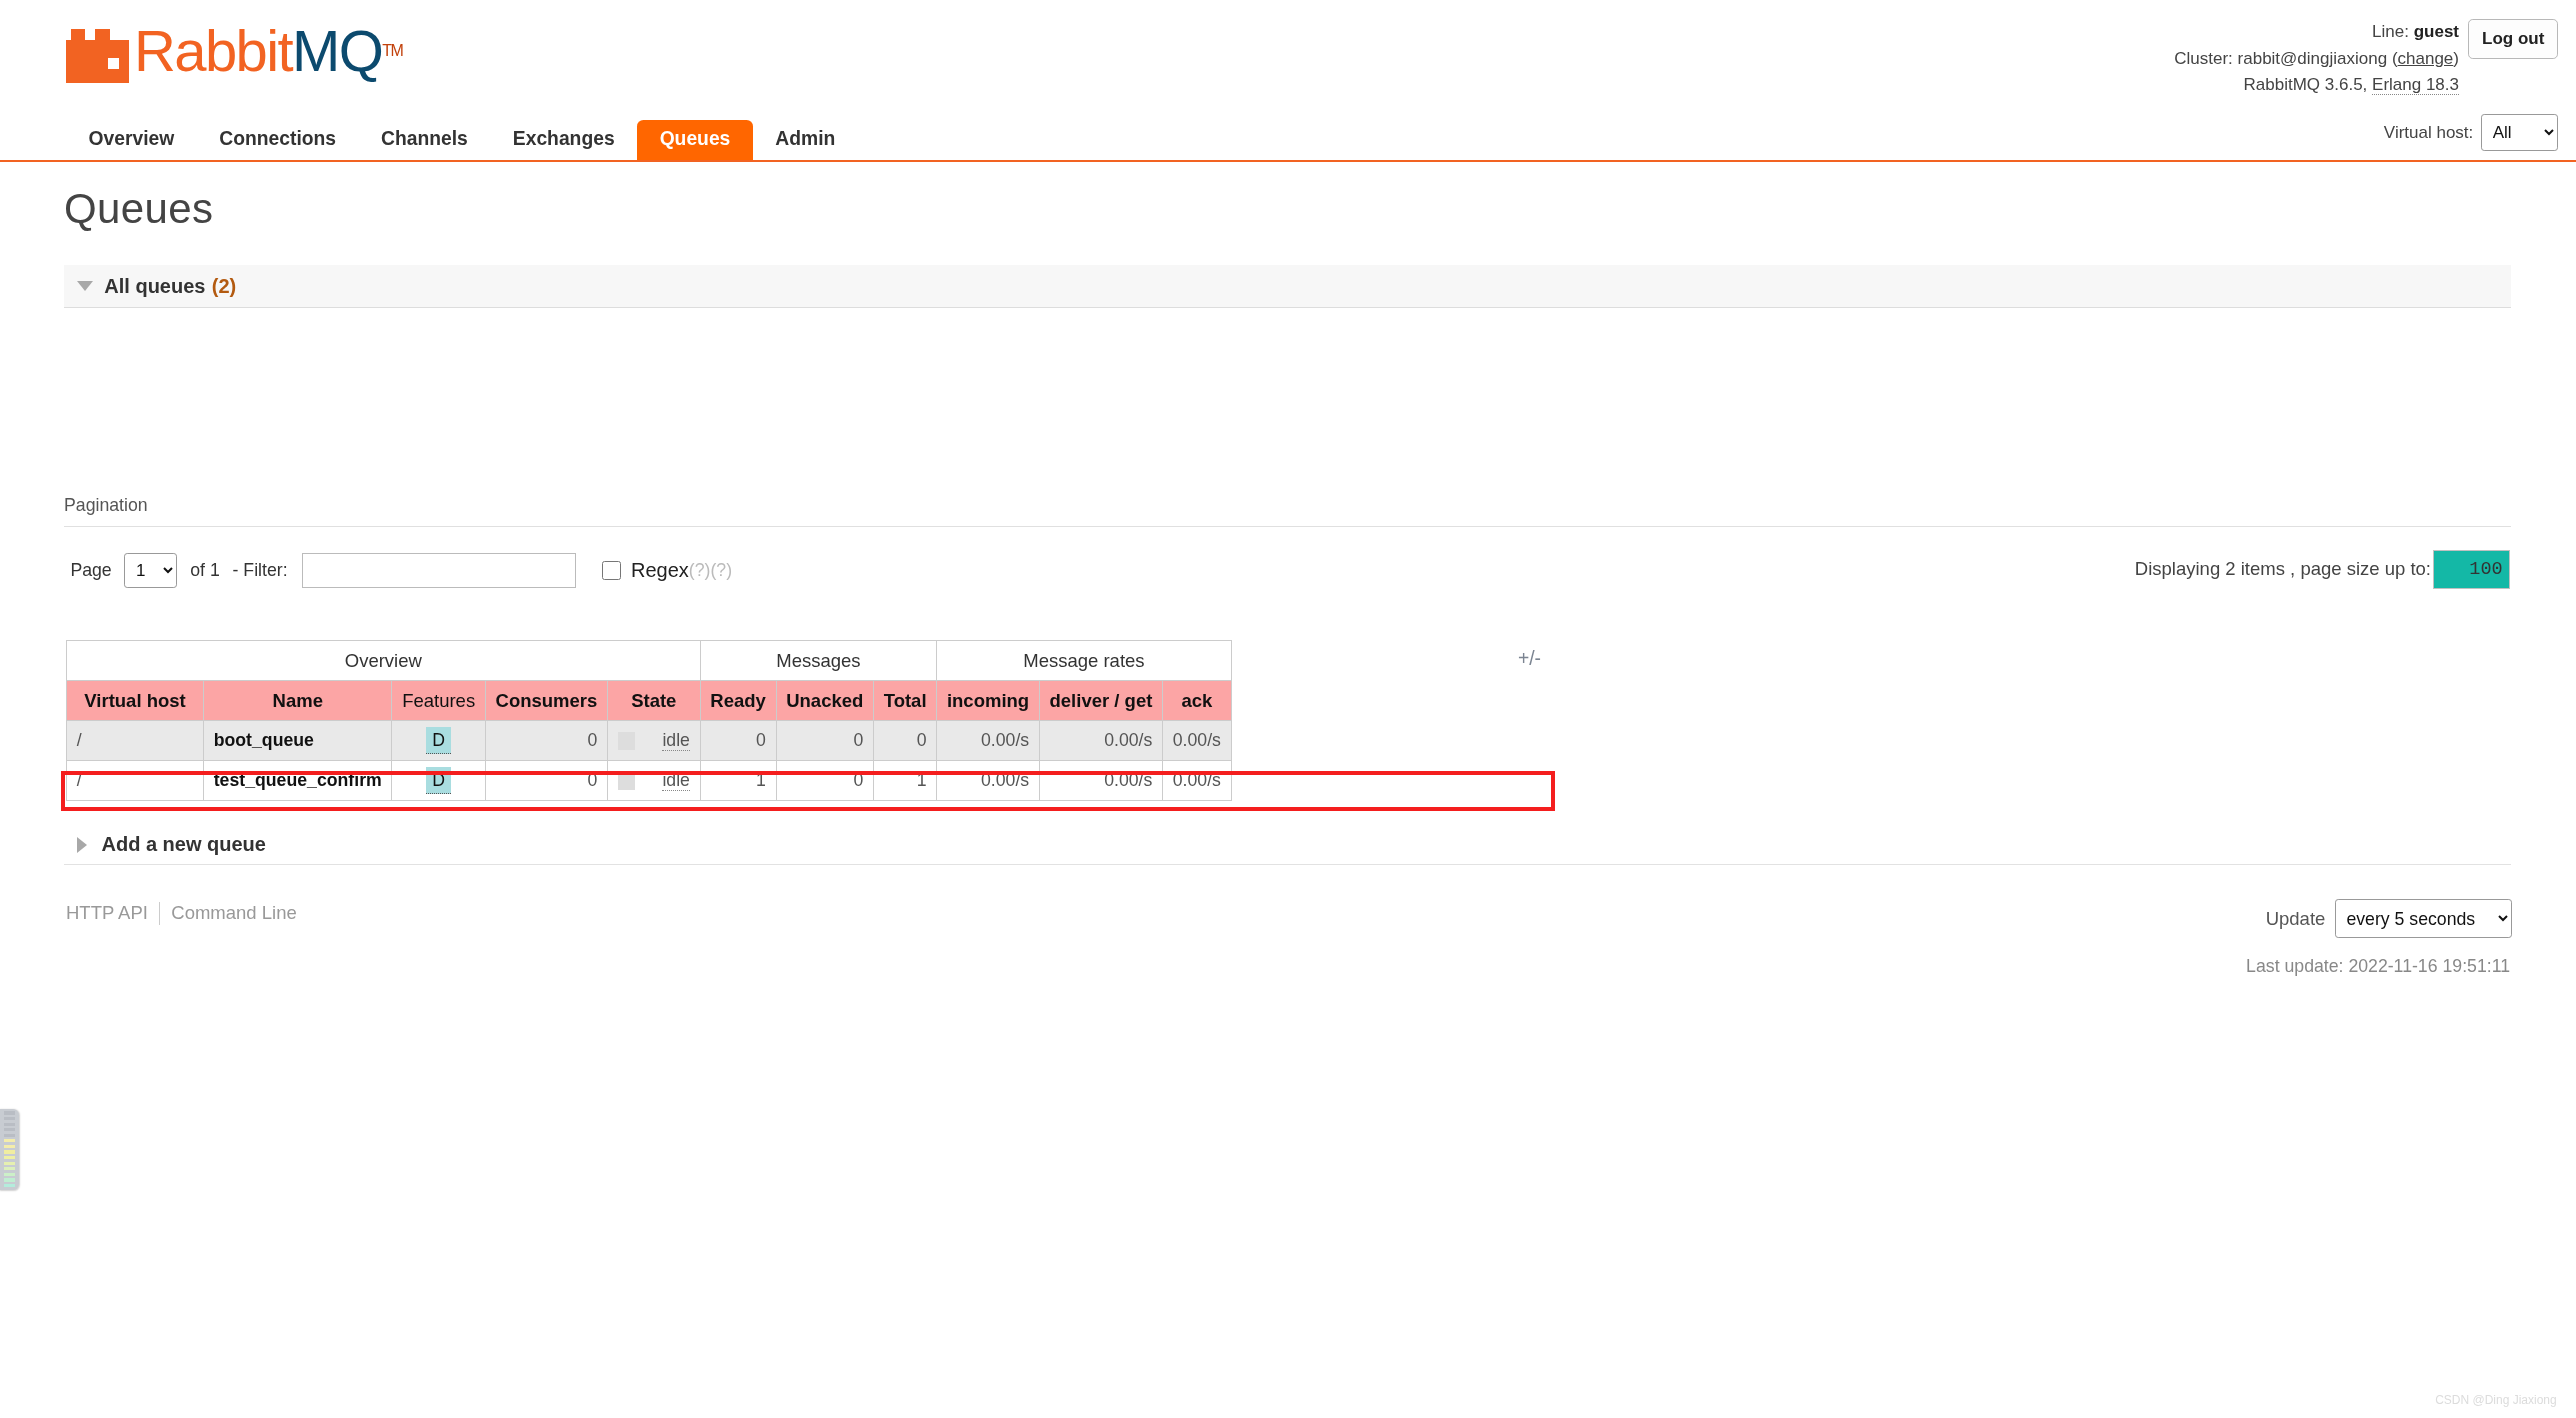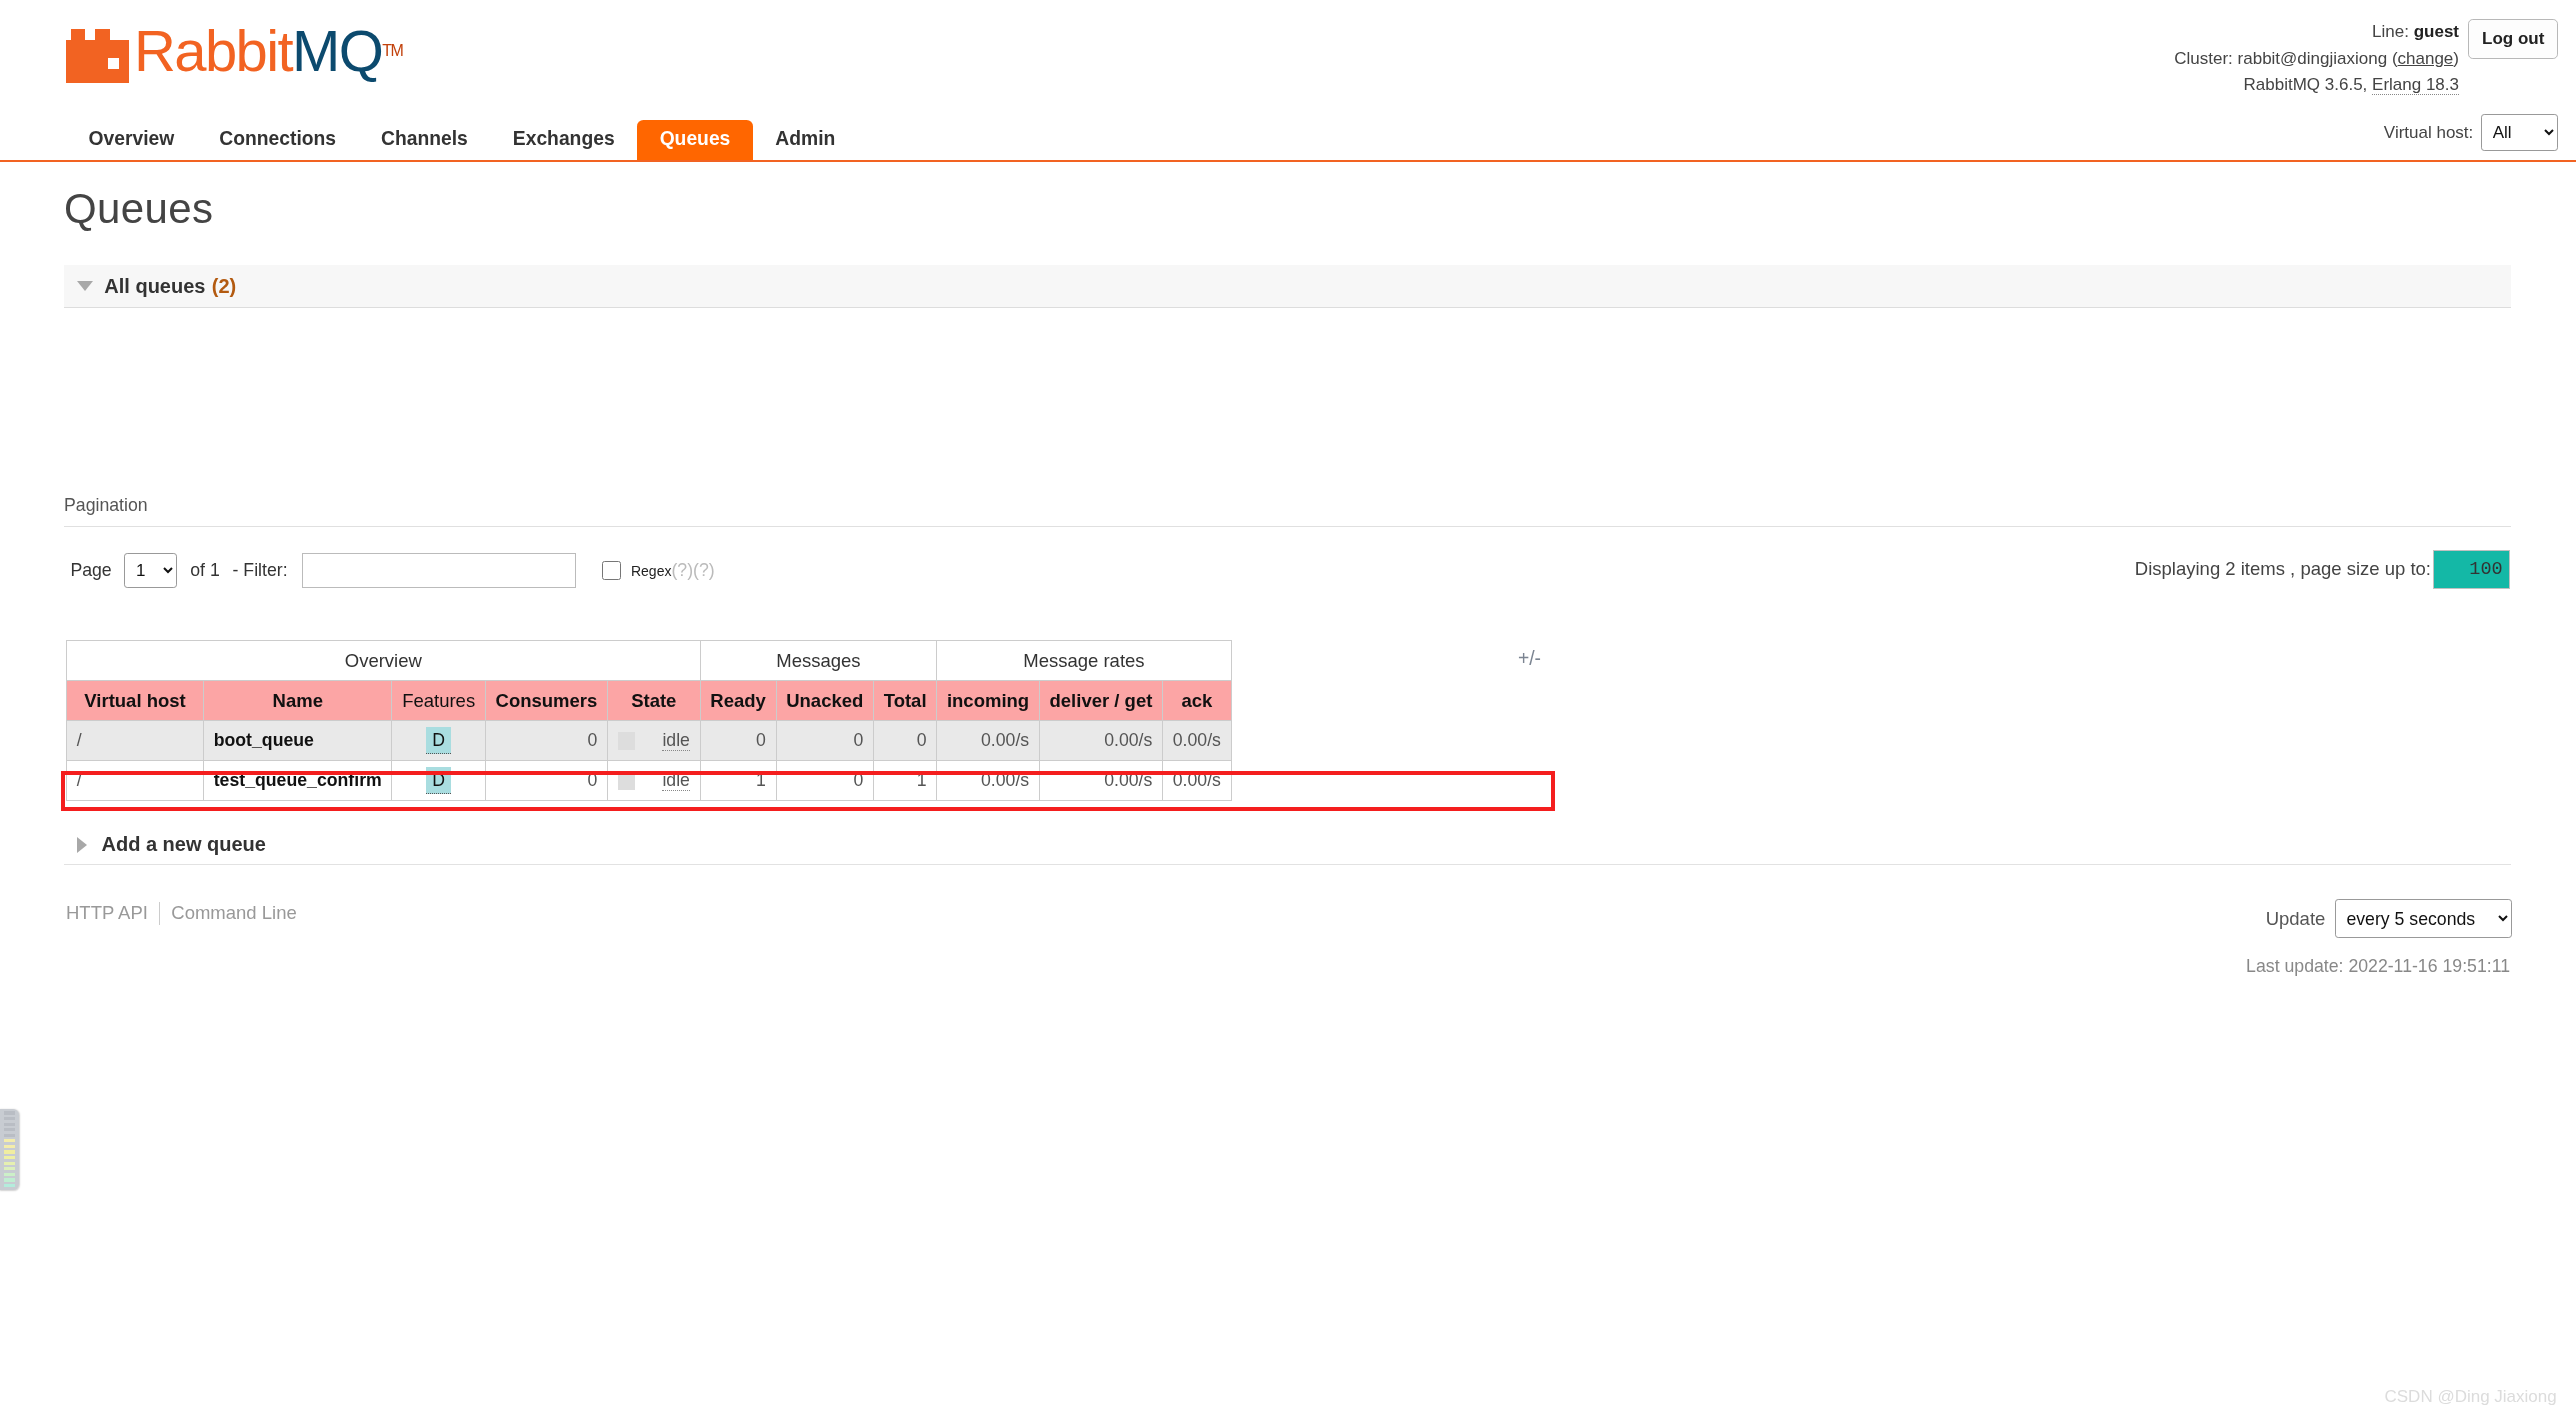--- a/index.html
+++ b/index.html
@@ -203,21 +203,21 @@
     border: 0.8px solid #bbbbbb;
     padding: 1.6px 6.4px;
     margin-left: 8px;
     background: #ffffff;
   }
   #regex-check {
     width: 19.3px; height: 19.3px;
     margin-left: 26px; margin-right: 9.7px;
     cursor: pointer;
   }
-  #filter-row .regex-lbl { font-size: 14px; color: #222; }
+  #filter-row .regex-lbl { font-size: 20px; color: #222; }
   #filter-row .help { color: #bbbbbb; font-size: 17.7px; cursor: help; }
 
   #displaying {
     position: absolute;
     right: 145px; top: 393px;
     font-size: 18.5px; color: #444;
     white-space: nowrap;
   }
   #pagesize-input {
     position: absolute;
@@ -354,21 +354,21 @@
     border-radius: 0 6.4px 6.4px 0;
     box-shadow: 0.8px 0.8px 1.6px rgba(0,0,0,0.18);
     overflow: hidden;
     cursor: pointer;
   }
   #side-widget .bar { height: 3.2px; margin: 2.4px 4px 0 4px; }
 
   #watermark {
     position: absolute;
     right: 19.3px; bottom: 11.3px;
-    font-size: 17px;
+    font-size: 12px;
     color: #dcdcdc;
     font-family: "Liberation Sans", sans-serif;
     white-space: nowrap;
   }
 </style>
 </head>
 <body>
 
 <div id="page">
 

